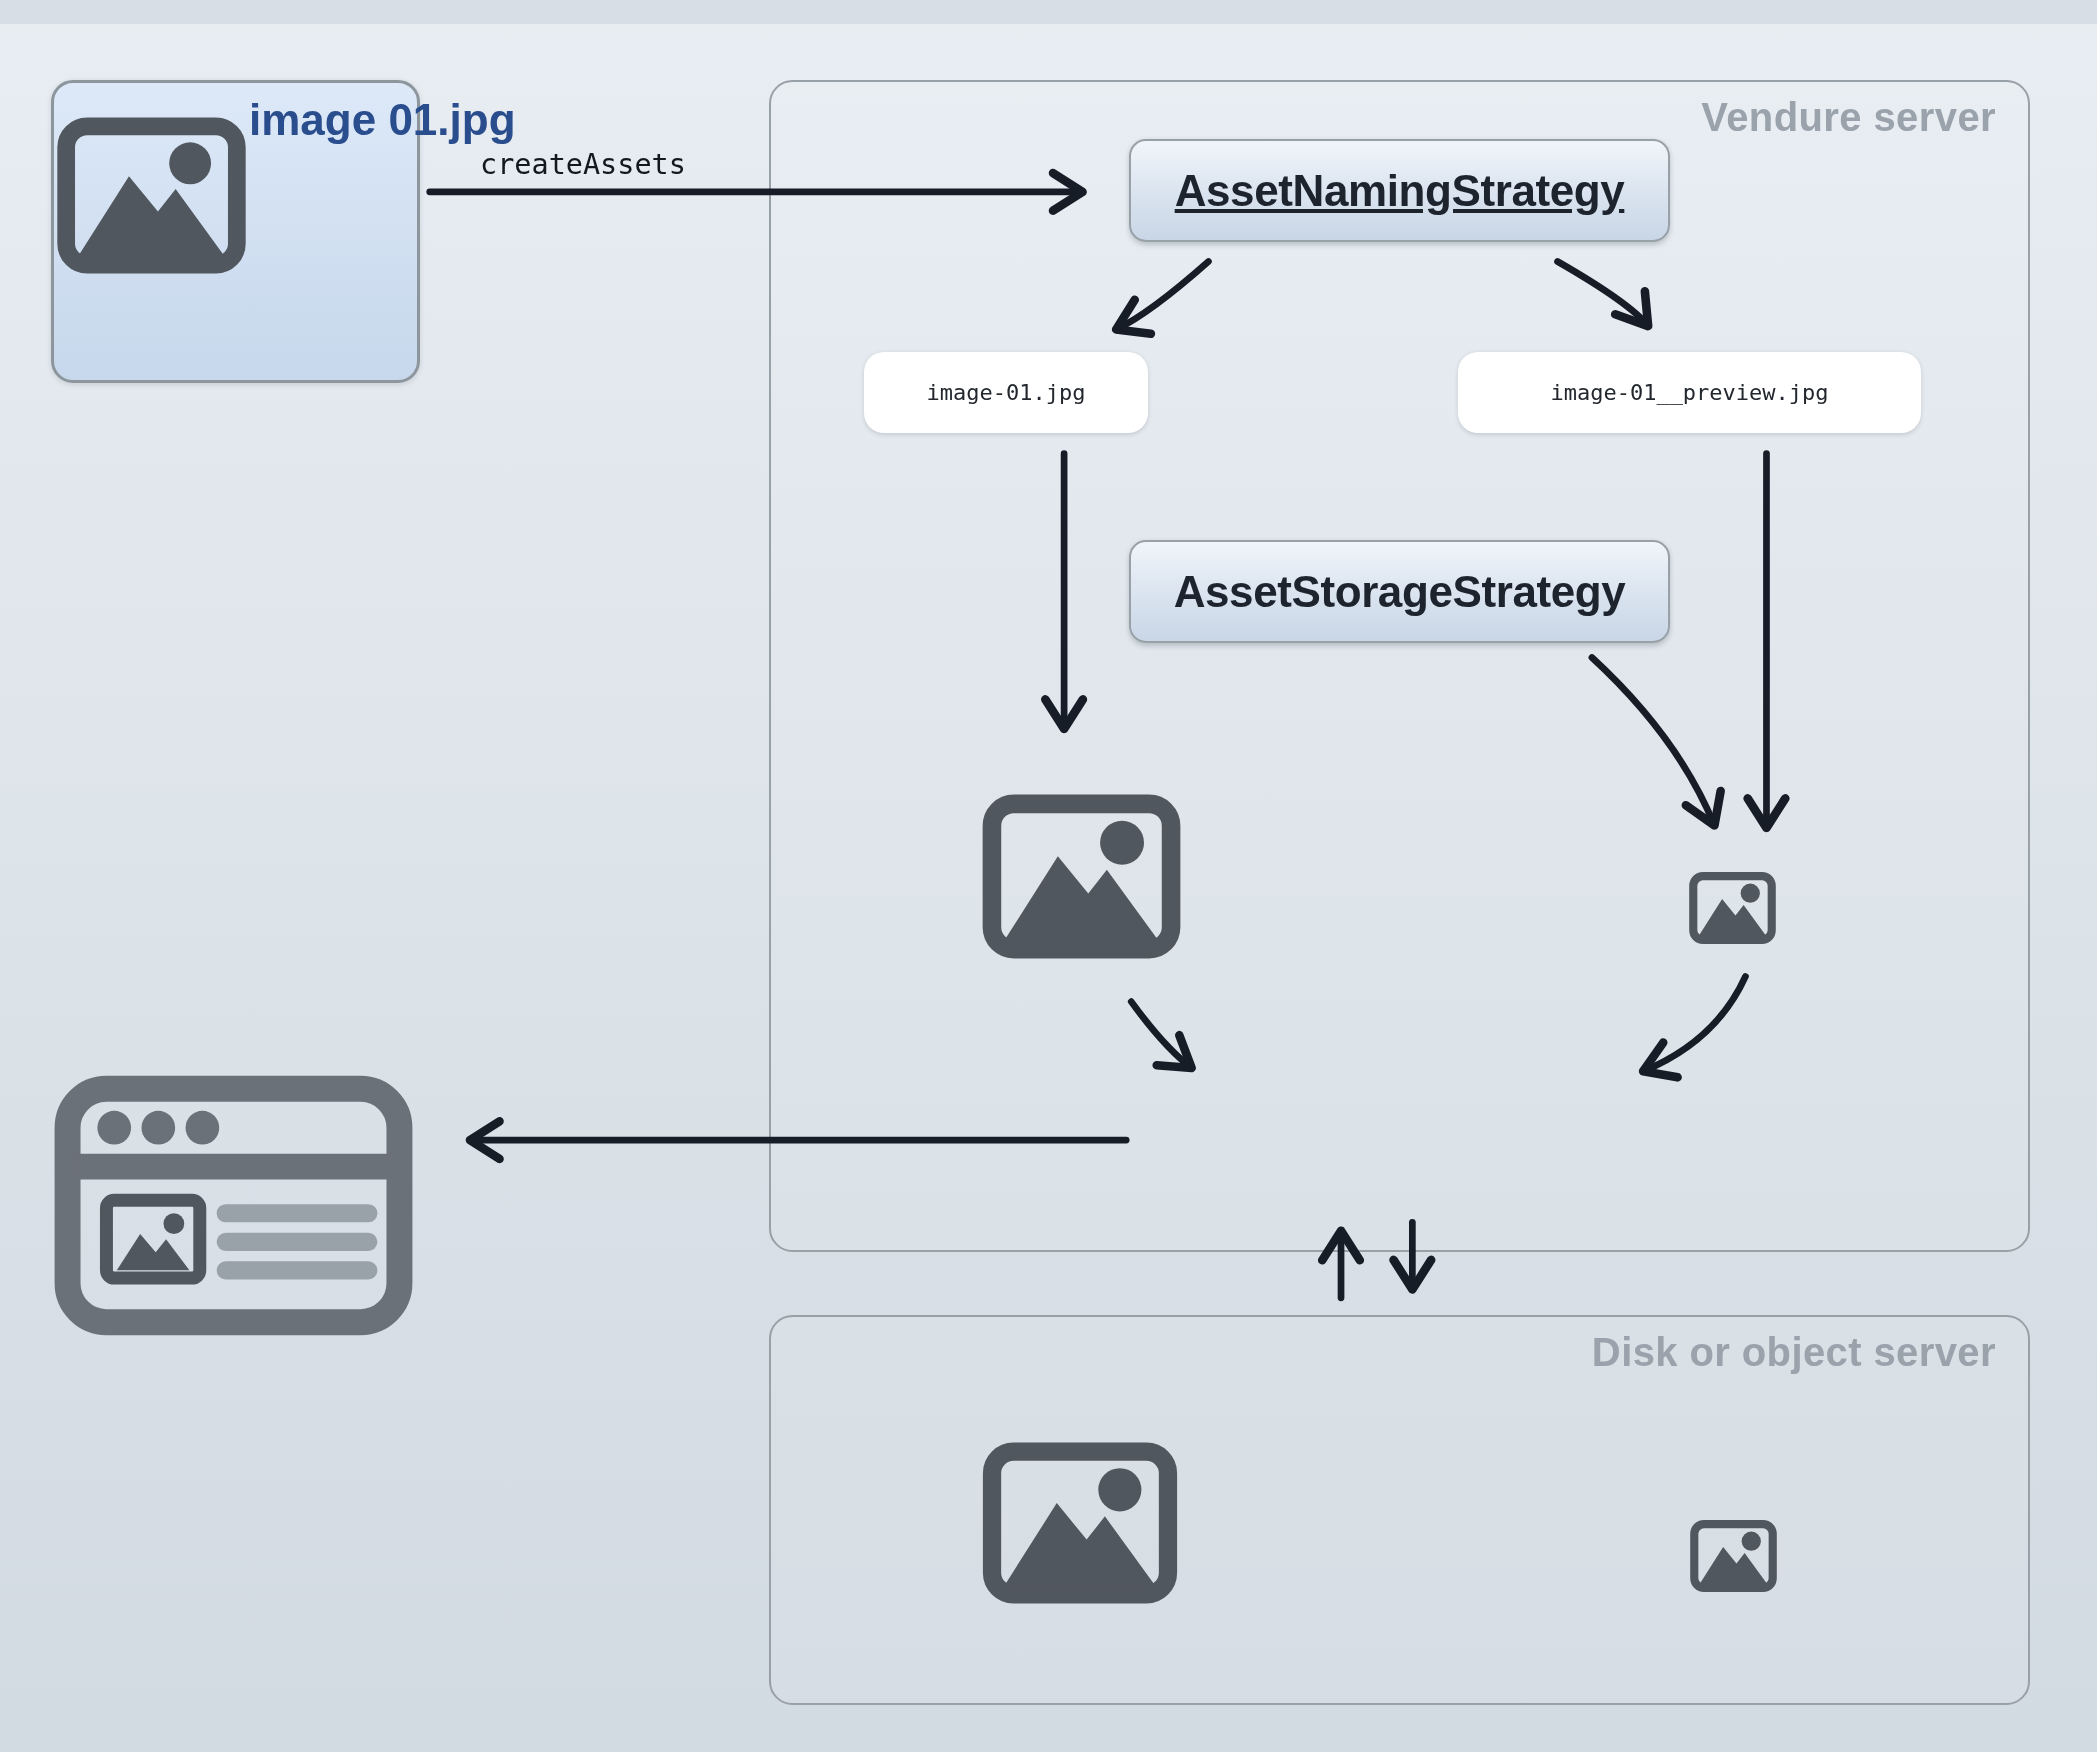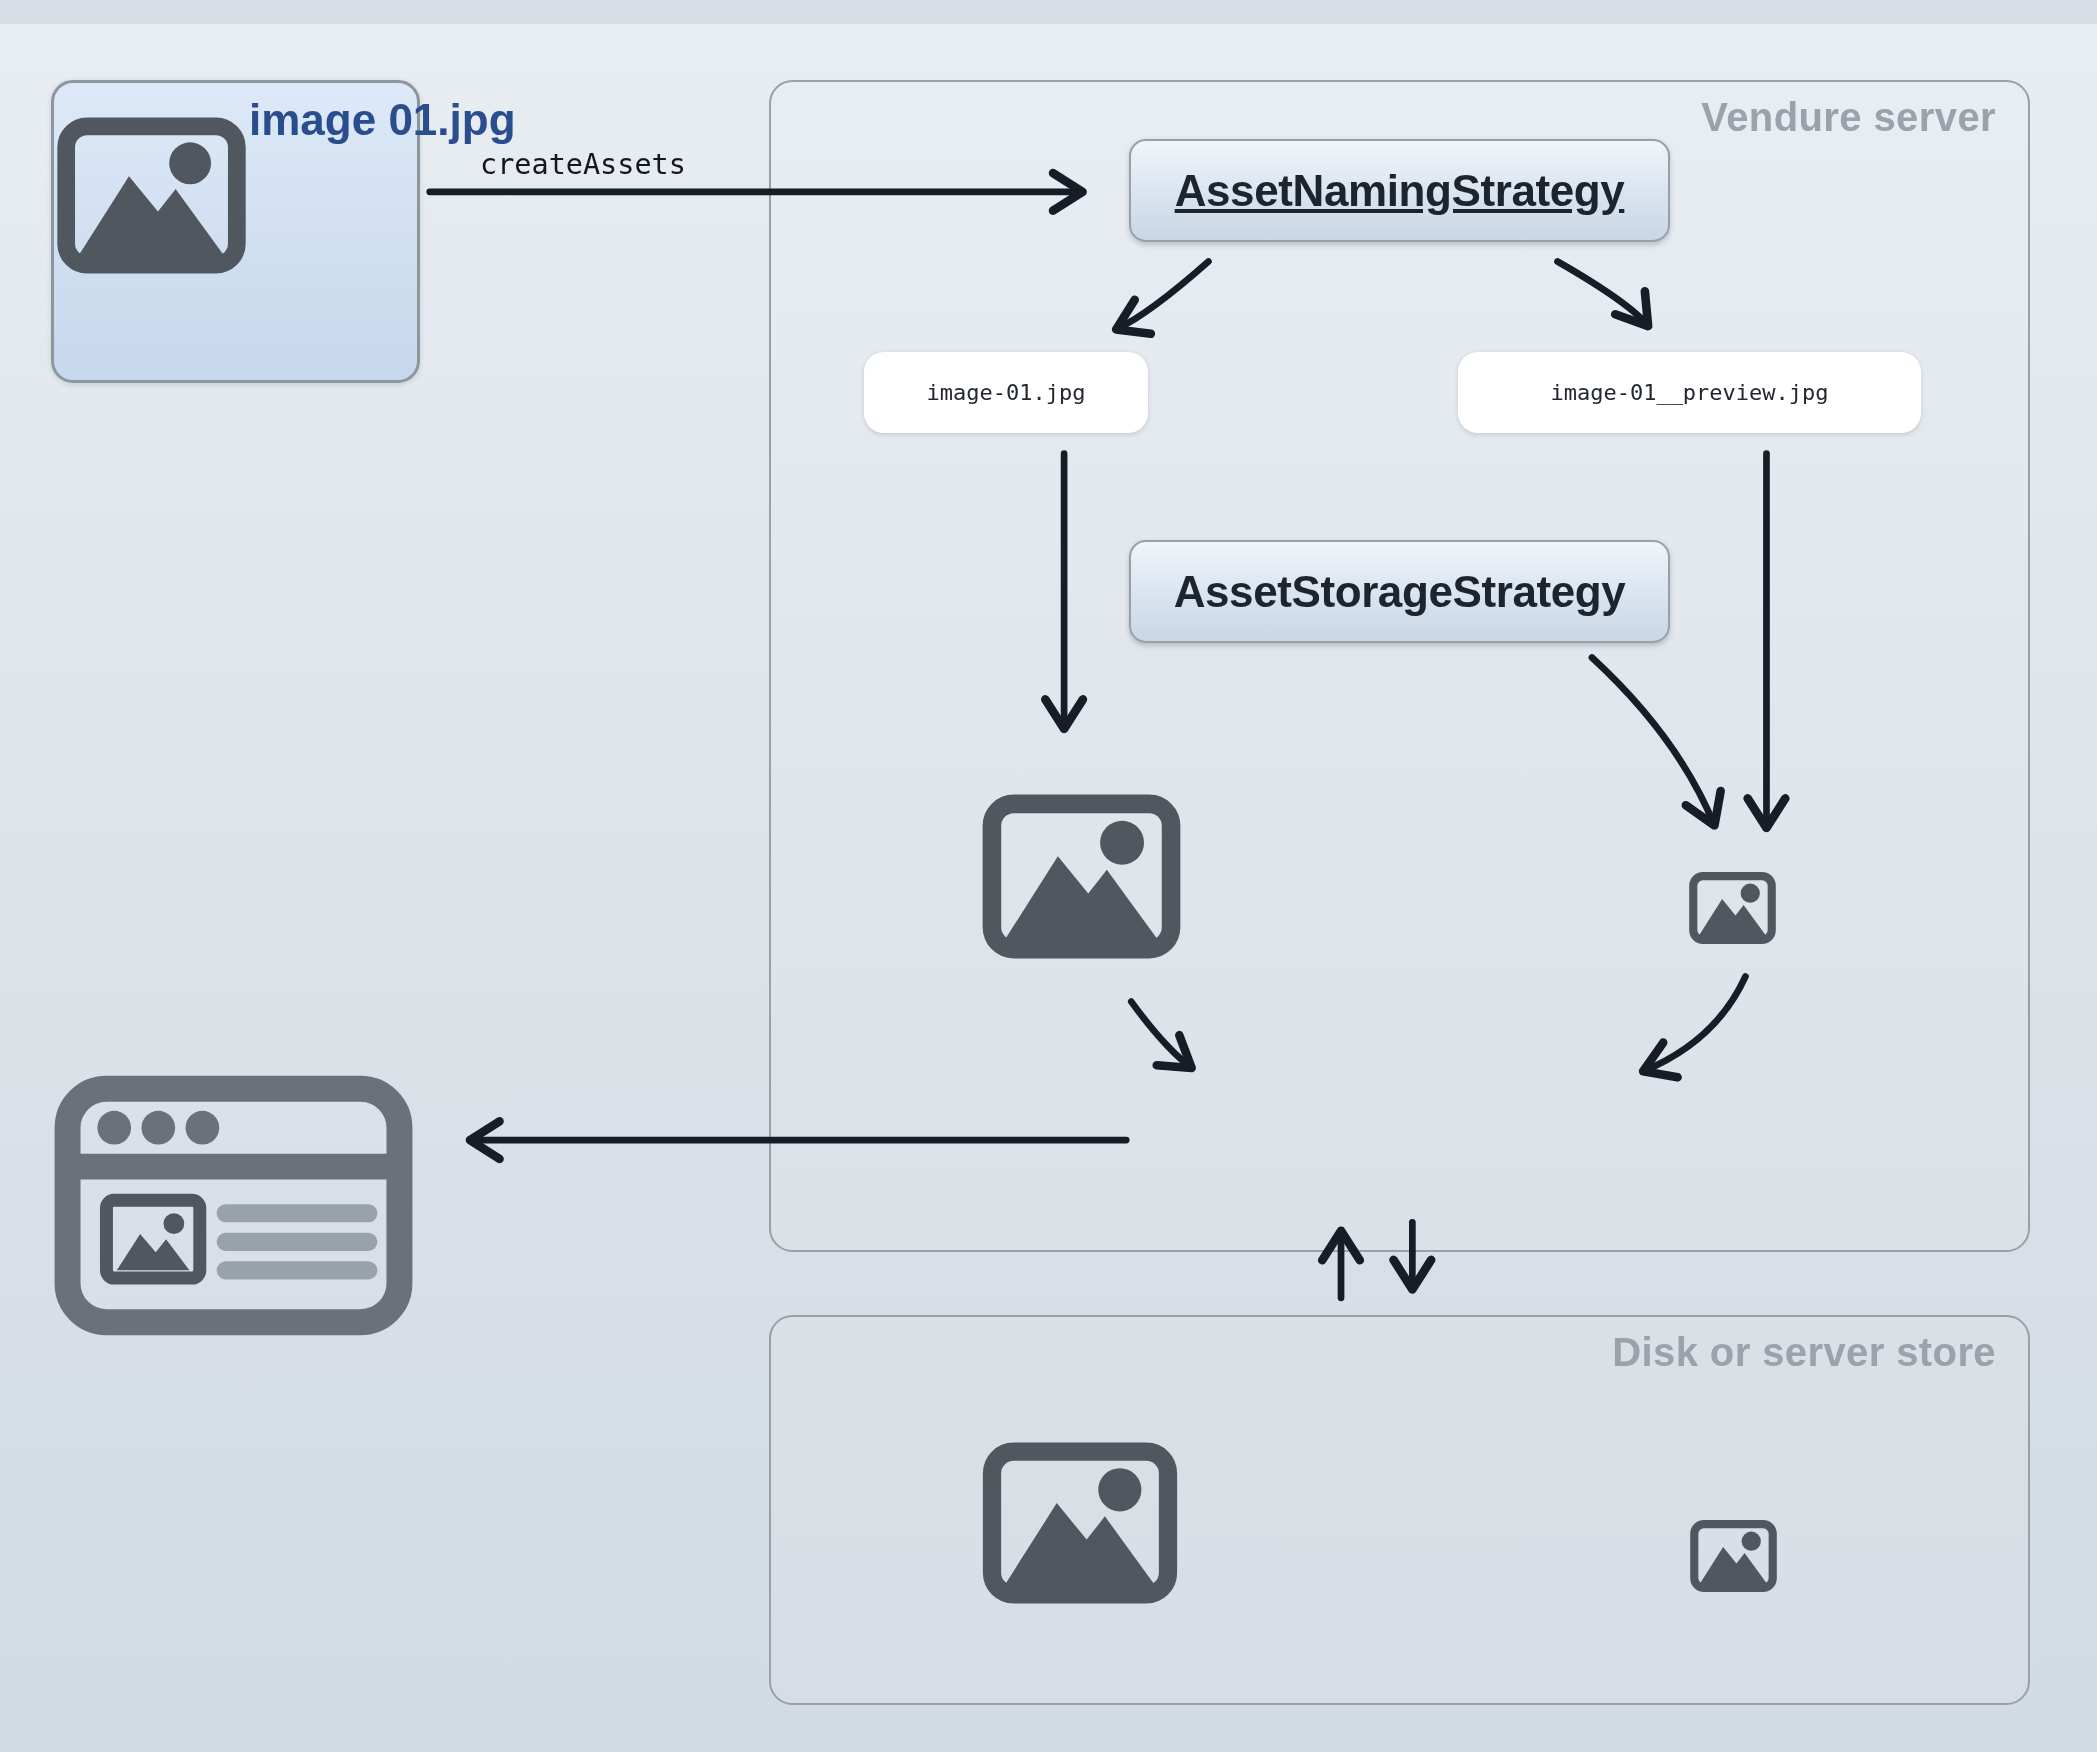--- a/index.html
+++ b/index.html
@@ -93,21 +93,21 @@
         <rect x="7" y="7" width="106" height="86" rx="13" fill="none" stroke="currentColor" stroke-width="11"></rect>
       </symbol>
     </defs>
   </svg>
 
   <div class="group-box" style="left:769px;top:56px;width:1257px;height:1168px;">
     <div class="group-label">Vendure server</div>
   </div>
 
   <div class="group-box" style="left:769px;top:1291px;width:1257px;height:386px;">
-    <div class="group-label">Disk or server store</div>
+    <div class="group-label">Disk or object server</div>
   </div>
 
   <div class="asset-box">
     <div class="icon-wrap">
       <svg class="icon" width="195" height="161" viewBox="0 0 120 100">
           <use href="#img-icon"></use>
         </svg>
     </div>
     <div class="filename">image 01.jpg</div>
   </div>

